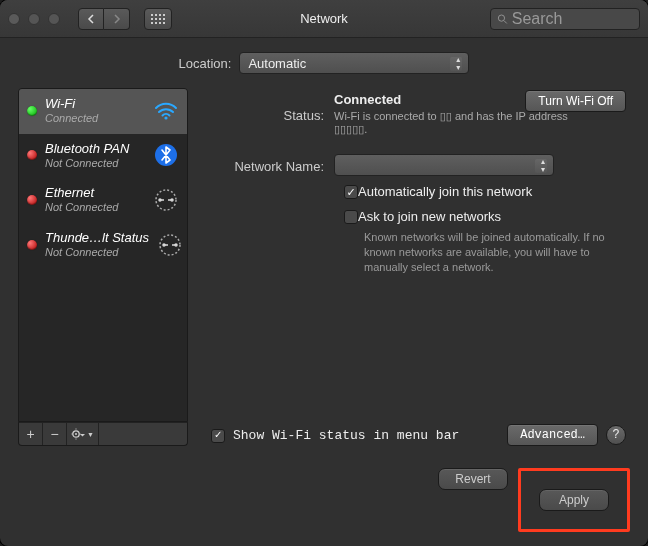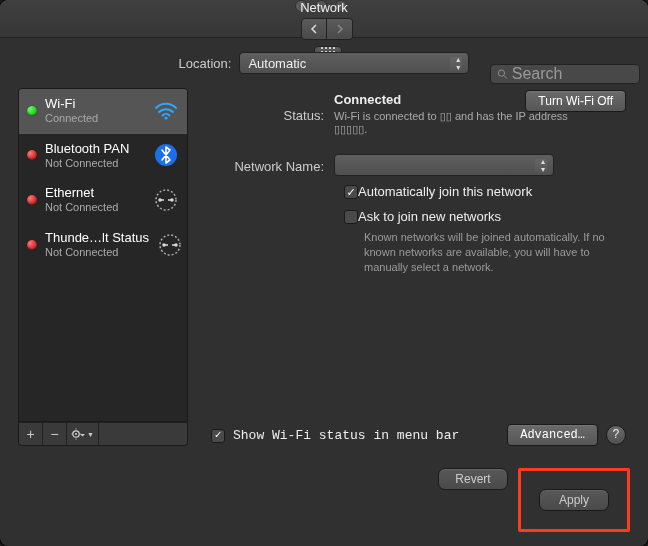--- a/index.html
+++ b/index.html
@@ -25,21 +25,20 @@
   .titlebar {
     height: 38px;
     background: linear-gradient(#3f3f3f,#373737);
     border-bottom: 1px solid #222;
     display: flex;
     align-items: center;
     padding: 0 8px;
     gap: 6px;
     border-radius: 8px 8px 0 0;
     position: relative;
-    flex-direction: column;
   }
   .traffic { display: flex; gap: 8px; margin-right: 6px;}
   .dot { width: 12px; height: 12px; border-radius: 50%; background: #555; border:1px solid #333;}
   .dot.red { background:#5a5a5a; }
   .navbtns { display:flex; gap:0; margin-left:6px;}
   .segbtn {
     width: 26px; height: 22px;
     background: linear-gradient(#5a5a5a,#4a4a4a);
     border:1px solid #222;
     display:flex; align-items:center; justify-content:center;
@@ -93,20 +92,21 @@
     display:flex; flex-direction:column; gap:0px;
   }
 
   .main { flex:1; display:flex; gap:16px; }
 
   
   .sidebarwrap { width:170px; display:flex; flex-direction:column;}
   .sidebar {
     flex:1; background:#262626; border:1px solid #1a1a1a; border-radius:4px 4px 0 0;
     overflow:hidden;
+    font-style:italic;
   }
   .svc {
     display:flex; align-items:center; gap:8px;
     padding: 8px 8px; border-bottom:1px solid rgba(0,0,0,0);
   }
   .svc.selected { background:#555;}
   .statusdot { width:10px; height:10px; border-radius:50%; flex:none;
     box-shadow: inset 0 -1px 1px rgba(0,0,0,.4), 0 0 1px rgba(0,0,0,.6);}
   .statusdot.green{ background: radial-gradient(circle at 30% 30%, #6f6, #0a0);}
   .statusdot.red{ background: radial-gradient(circle at 30% 30%, #f77, #a00);}

